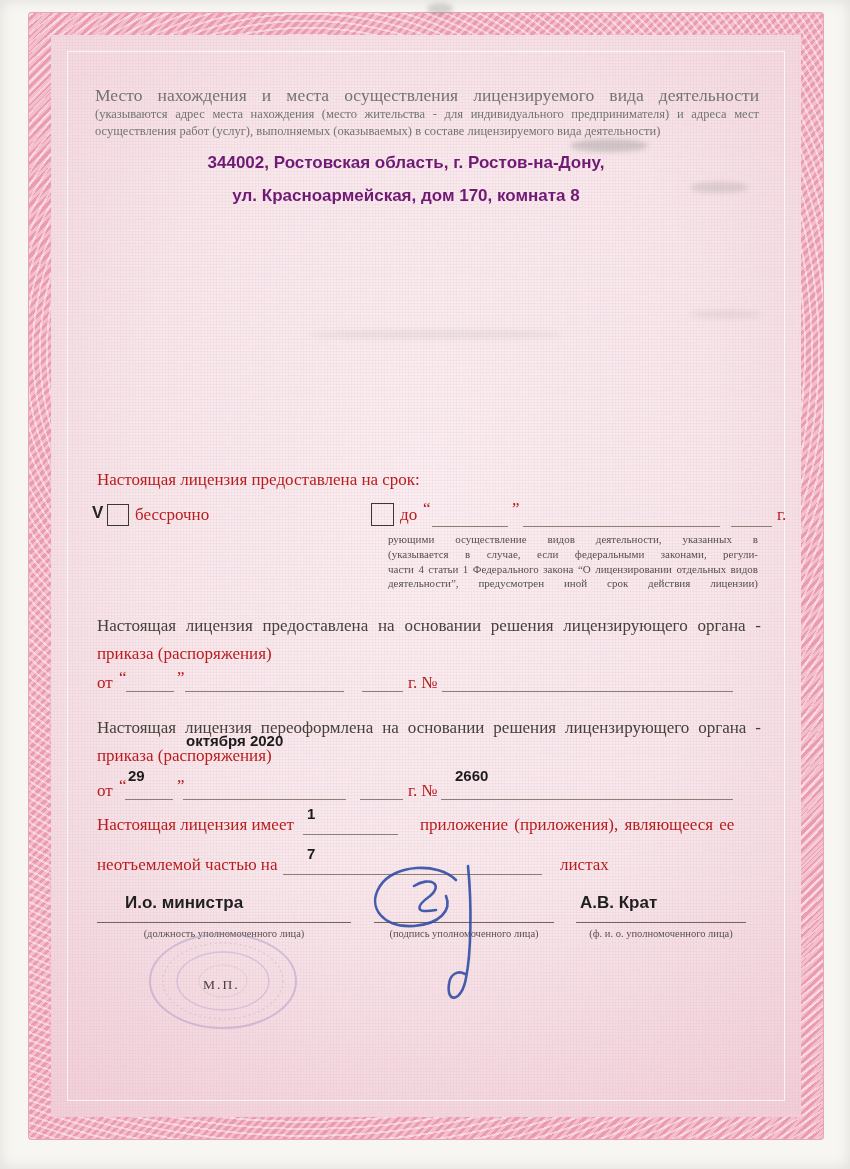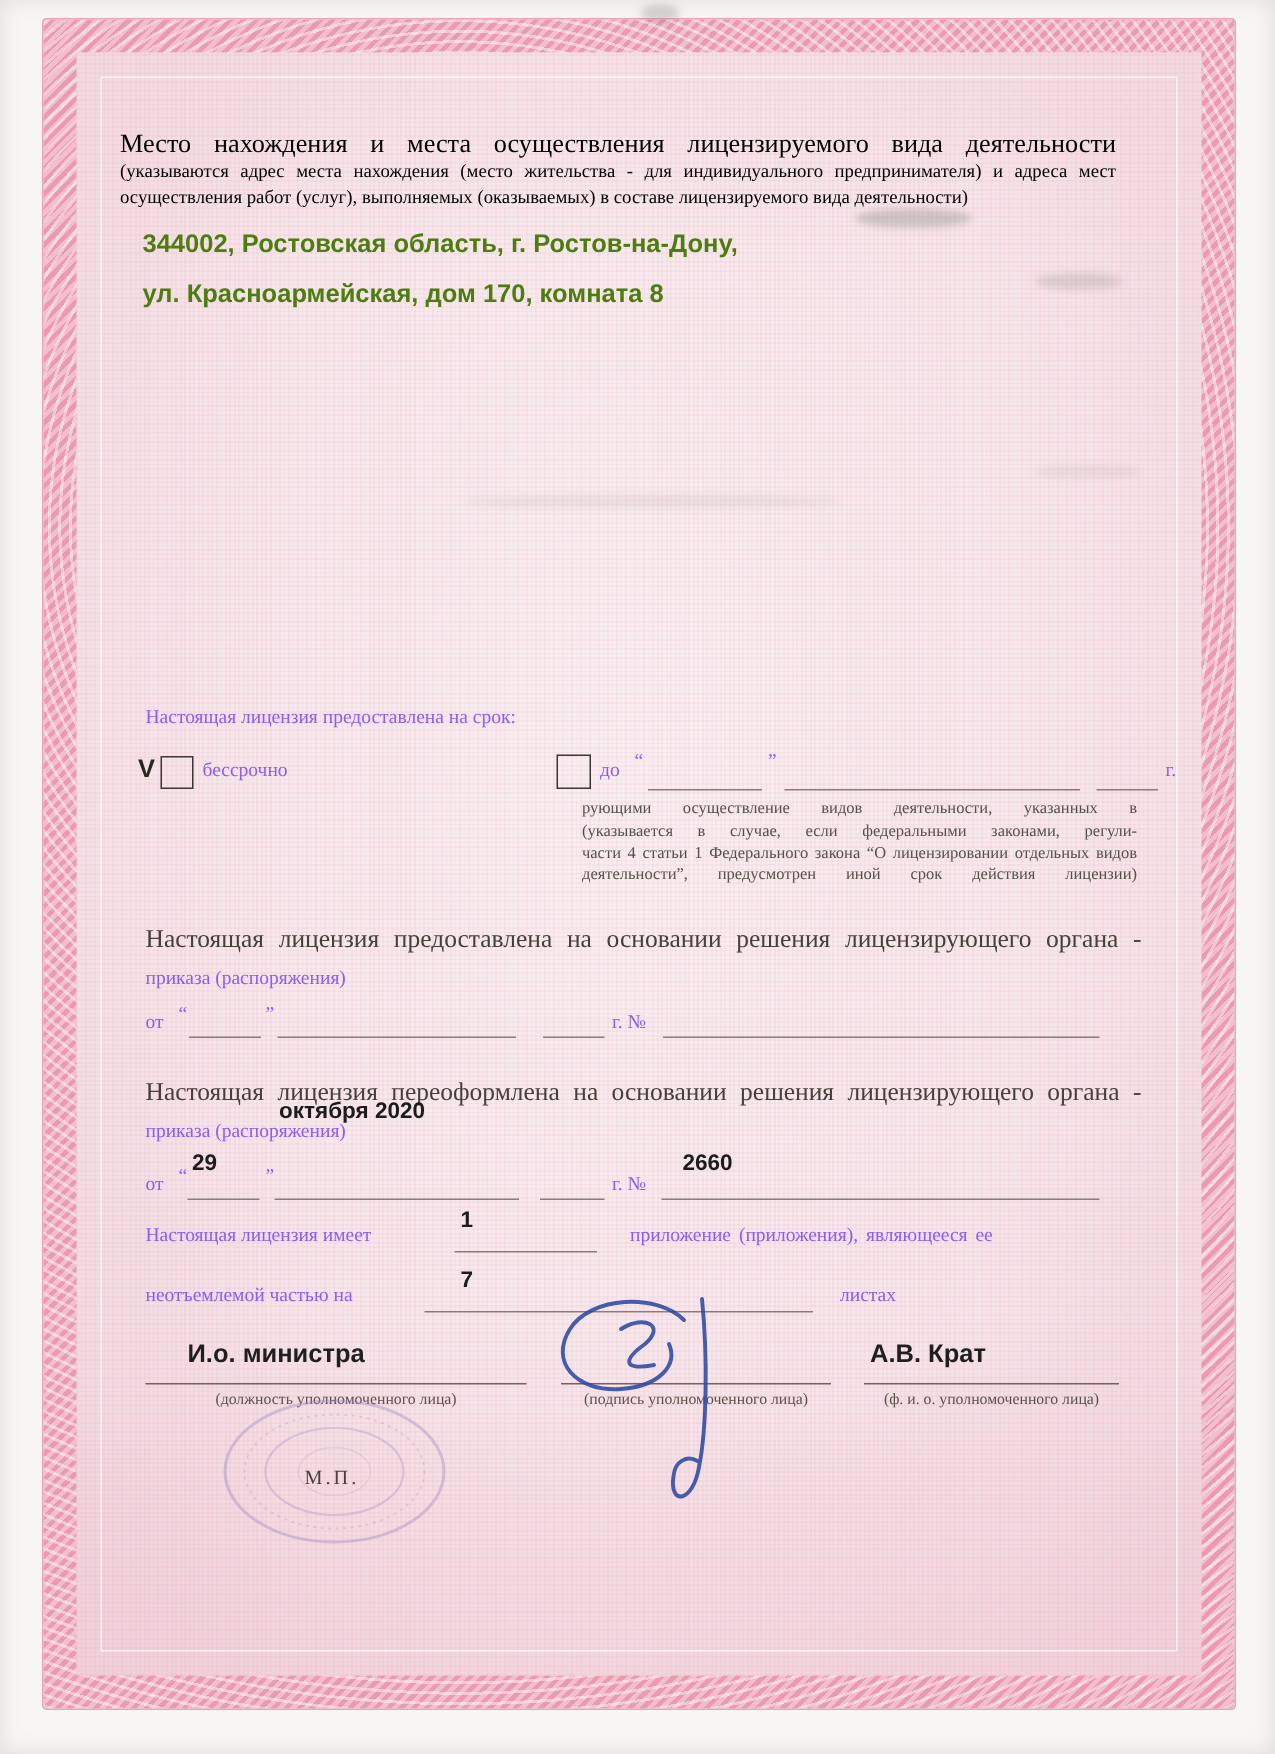--- a/index.html
+++ b/index.html
@@ -20,25 +20,25 @@
   .frame-inner{
     position:absolute;left:22px;top:22px;right:22px;bottom:22px;
     background:
       repeating-linear-gradient(0deg, rgba(223,148,168,.09) 0 1px, transparent 1px 3px),
       repeating-linear-gradient(90deg, rgba(223,148,168,.09) 0 1px, transparent 1px 3px),
       linear-gradient(180deg, rgba(243,214,221,.35) 0%, rgba(249,238,240,0) 12%, rgba(249,238,240,0) 78%, rgba(240,200,212,.4) 100%),
       radial-gradient(ellipse at 50% 42%, #f9eef1 0%, #f6e7eb 55%, #f1d4dd 100%);
   }
   .hairline{position:absolute;inset:38px;border:1px solid rgba(255,255,255,.75);pointer-events:none;}
   
-  .t{position:absolute;color:#8b5cf6;font-size:13px;white-space:nowrap;}
-  .hdr{position:absolute;left:80px;top:84px;width:664px;text-align:justify;
-       color:#000000;font-size:12.5px;line-height:16.5px;}
+  .t{position:absolute;color:#b91c1c;font-size:17px;white-space:nowrap;}
+  .hdr{position:absolute;left:95px;top:84px;width:664px;text-align:justify;
+       color:#737373;font-size:12.5px;line-height:16.5px;}
   .hdr-lead{font-size:17.5px;line-height:22px;}
-  .addr{position:absolute;left:95px;width:622px;color:#4d7c0f;
+  .addr{position:absolute;left:95px;width:622px;text-align:center;color:#701a75;
         font-family:"Liberation Sans","DejaVu Sans",sans-serif;font-weight:bold;}
   .note{position:absolute;left:388px;top:532px;width:370px;color:#56504a;
         font-size:11px;line-height:14.8px;}
   .note div{text-align:justify;text-align-last:justify;}
   .just{position:absolute;left:97px;width:664px;color:#46403a;font-size:17px;
         text-align:justify;text-align-last:justify;white-space:normal;}
   .uline{position:absolute;border-bottom:1px solid #8a7e75;height:0;}
   .fill{position:absolute;color:#1c1c1c;font-size:15px;white-space:nowrap;
         font-family:"Liberation Sans","DejaVu Sans",sans-serif;font-weight:bold;}
   .box{position:absolute;border:1.6px solid #3d3731;background:transparent;}

